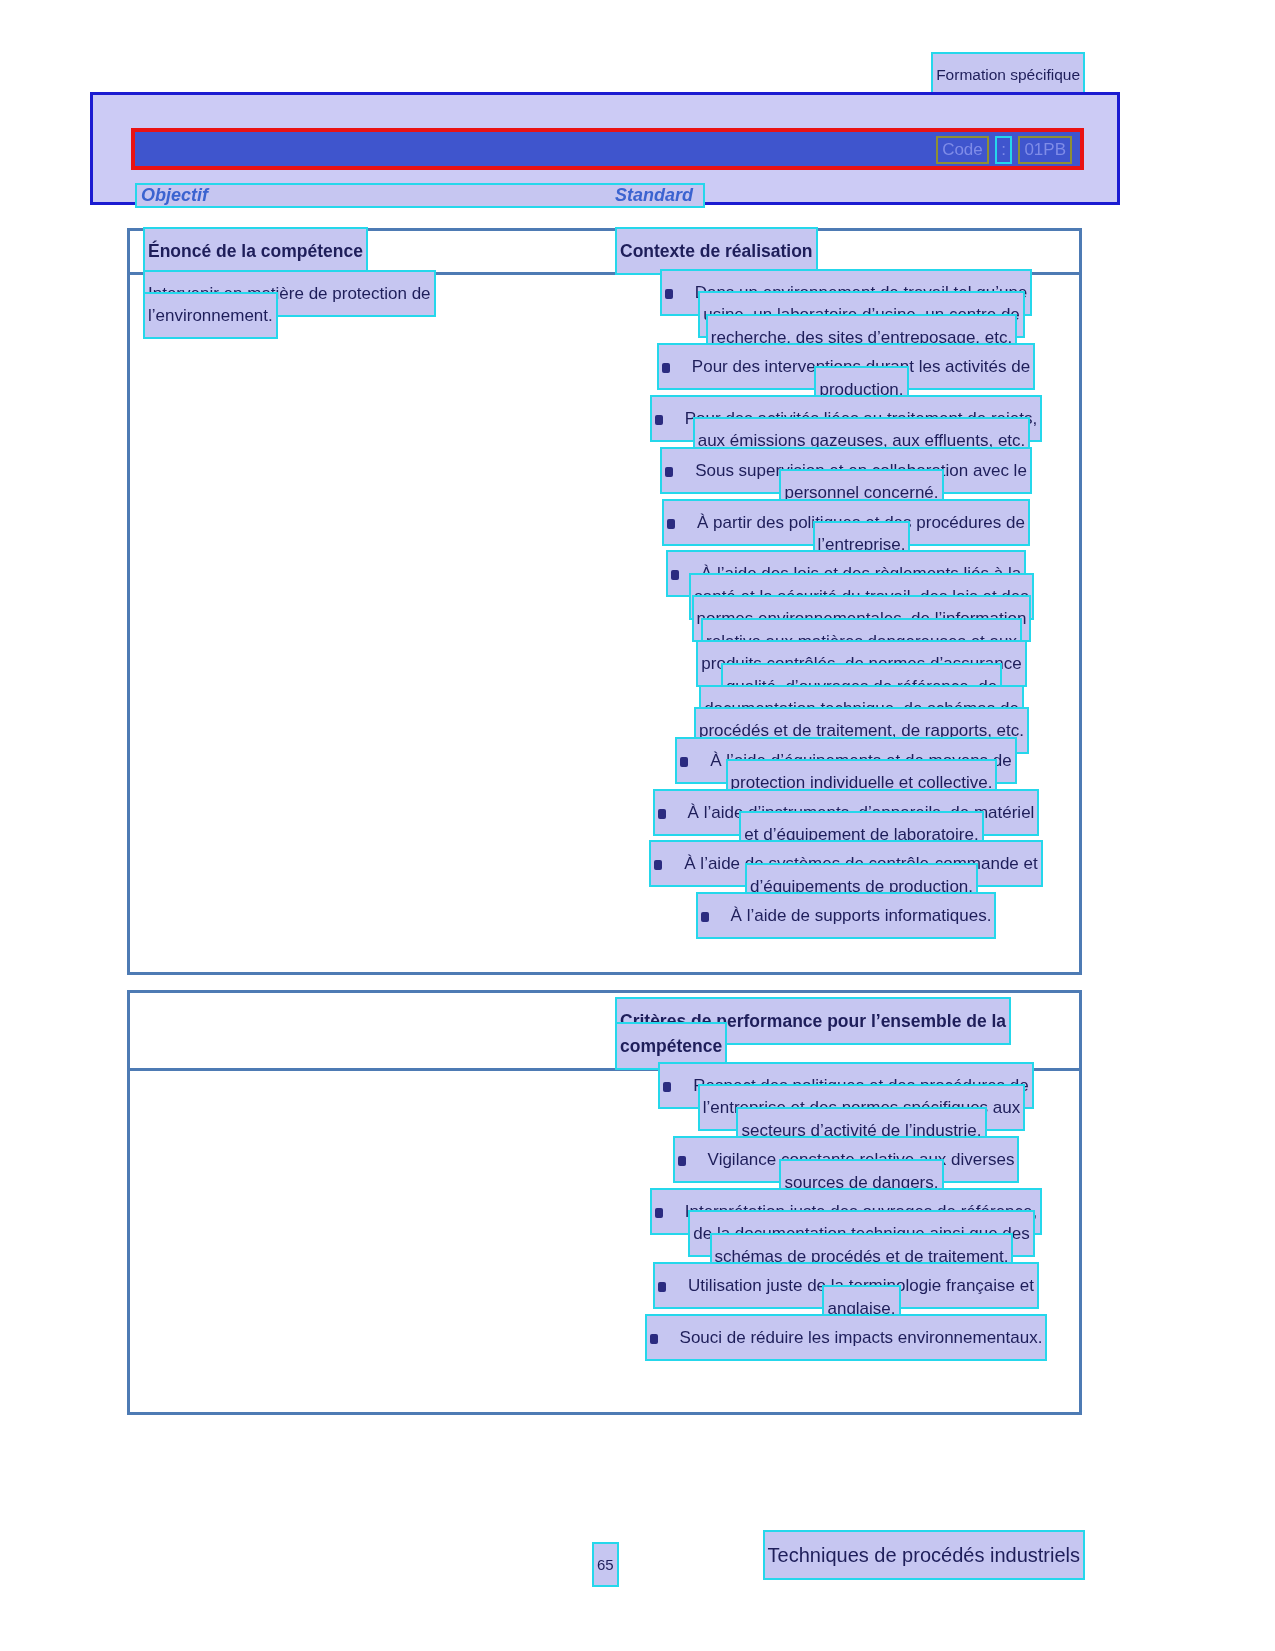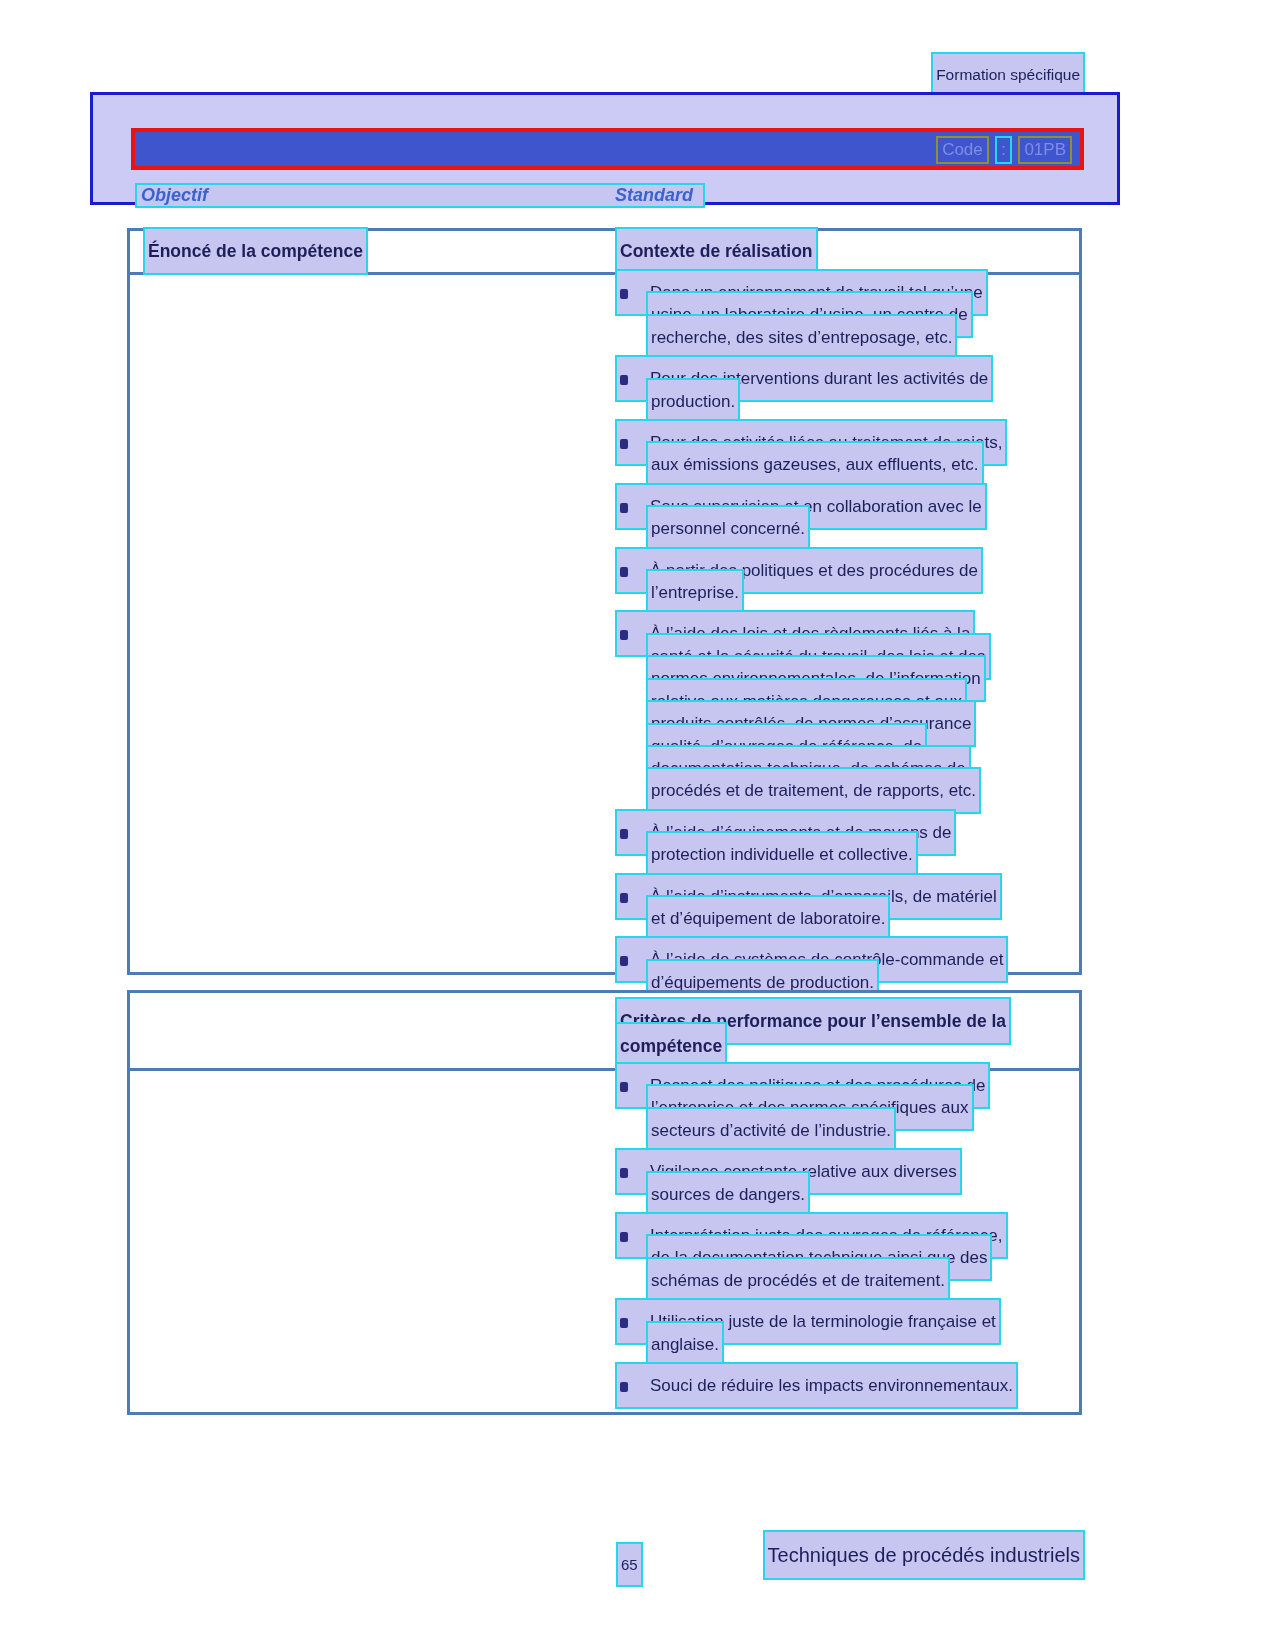--- a/index.html
+++ b/index.html
@@ -41,27 +41,27 @@
               border-bottom:3px solid var(--table-border,#4e7bb4);}
   .hcell{position:absolute;top:10px;font-weight:bold;font-size:17.5px;text-align:center;}
   .hcell.c1{left:13px;}
   .hcell.c2{left:485px;}
   .t2-title{position:absolute;left:485px;top:8px;width:452px;font-weight:bold;
             font-size:17.5px;line-height:25px;}
   .statement{position:absolute;left:13px;top:52px;width:360px;font-size:17px;line-height:22.4px;}
   .blist{position:absolute;width:462px;font-size:17px;line-height:22.4px;}
   .blist.ctx{left:485px;top:51px;}
   .blist.crit{left:485px;top:82px;}
-  .li{padding-left:31px;text-indent:-31px;margin-bottom:19px;}
+  .li{padding-left:31px;text-indent:-31px;margin-bottom:7px;text-align:center;}
   .marker{display:inline-block;width:8px;height:10px;margin-right:22px;
           background:var(--bullet,#2b2b80);border-radius:2px;vertical-align:-1px;}
   .t{white-space:pre-wrap;}
 
   .footer-program{position:absolute;top:1544px;right:190px;font-size:20px;}
-  .page-num{position:absolute;left:592px;top:1556px;font-size:15px;margin-left:24px;}
+  .page-num{position:absolute;left:592px;top:1556px;font-size:15px;}
 </style>
 </head>
 <body>
 
 <div class="page">
 
   <div class="top-label"><span class="hl">Formation spécifique</span></div>
 
   <div class="banner">
     <div class="code-bar">
@@ -73,20 +73,22 @@
       <span class="objectif">Objectif</span>
       <span class="standard">Standard</span>
     </div>
   </div>
 
   <div class="tbl tbl1">
     <div class="t1-head">
       <div class="hcell c1"><span class="hl">Énoncé de la compétence</span></div>
       <div class="hcell c2"><span class="hl">Contexte de réalisation</span></div>
     </div>
+    <div class="statement"><span class="hl t">Intervenir en matière de protection de
+l’environnement.</span></div>
     <div class="blist ctx">
       <div class="li"><span class="hl"><span class="marker"></span><span class="t">Dans un environnement de travail tel qu’une
 usine, un laboratoire d’usine, un centre de
 recherche, des sites d’entreposage, etc.</span></span></div>
       <div class="li"><span class="hl"><span class="marker"></span><span class="t">Pour des interventions durant les activités de
 production.</span></span></div>
       <div class="li"><span class="hl"><span class="marker"></span><span class="t">Pour des activités liées au traitement de rejets,
 aux émissions gazeuses, aux effluents, etc.</span></span></div>
       <div class="li"><span class="hl"><span class="marker"></span><span class="t">Sous supervision et en collaboration avec le
 personnel concerné.</span></span></div>

